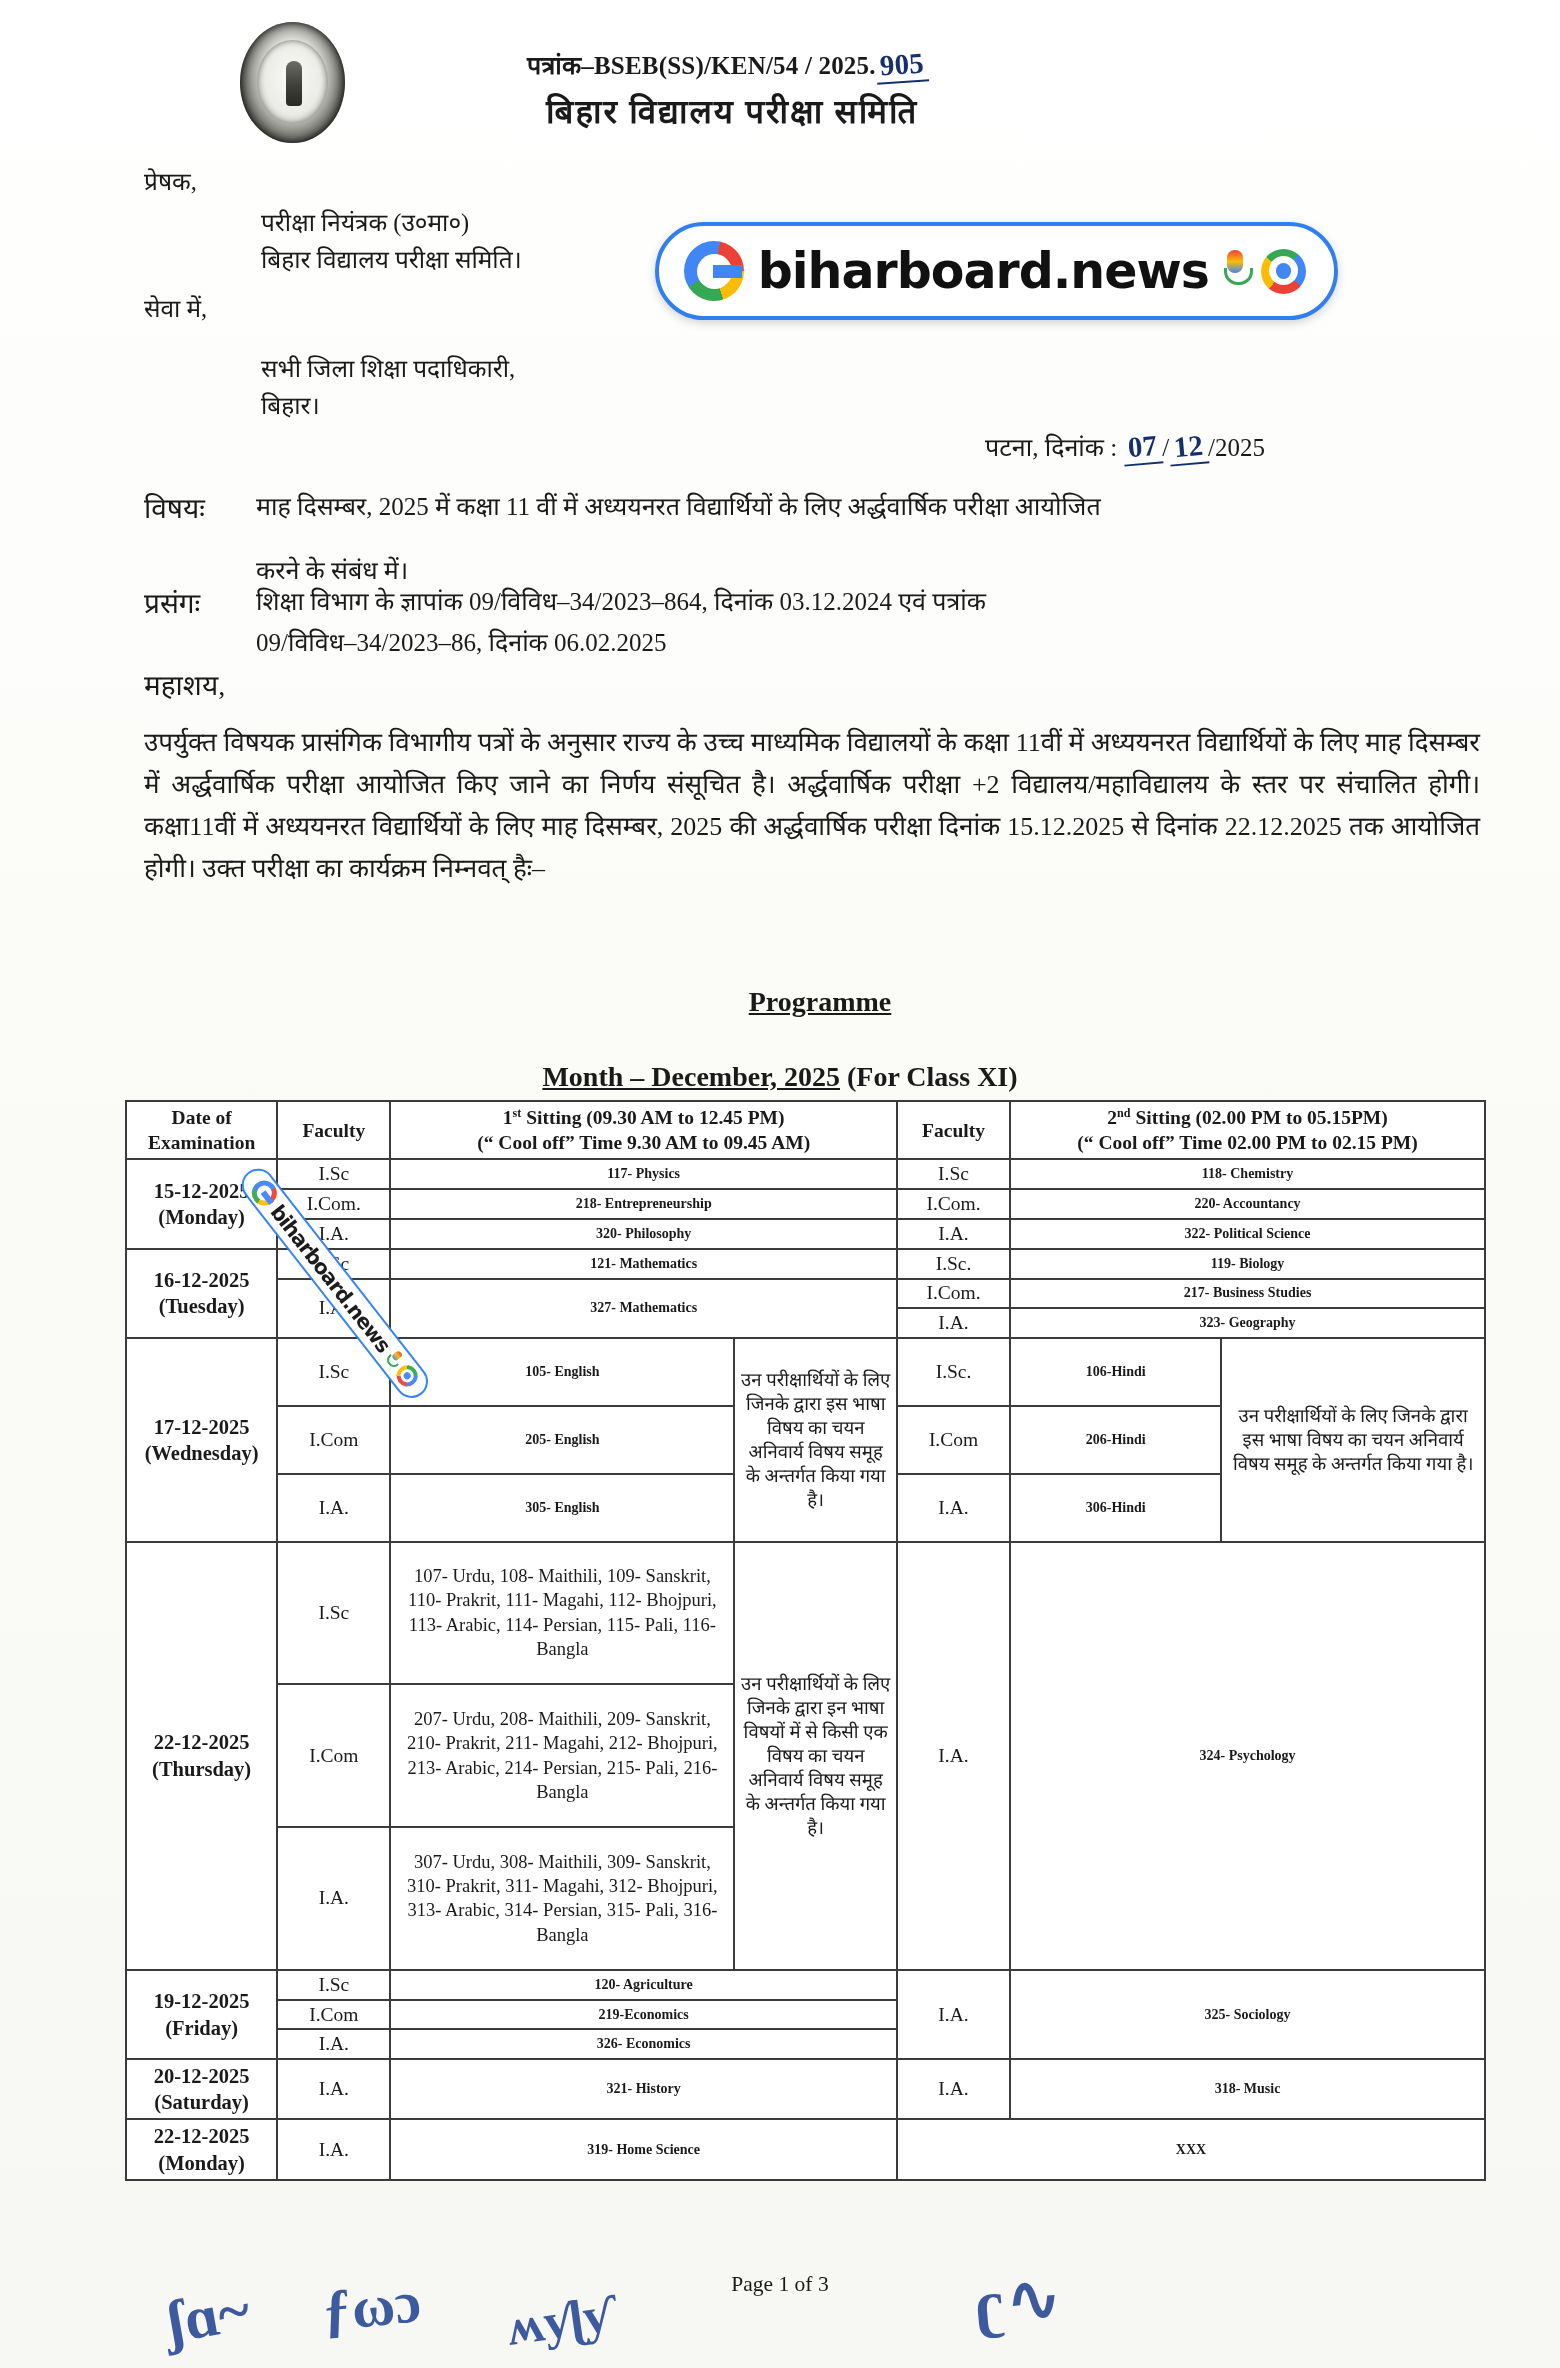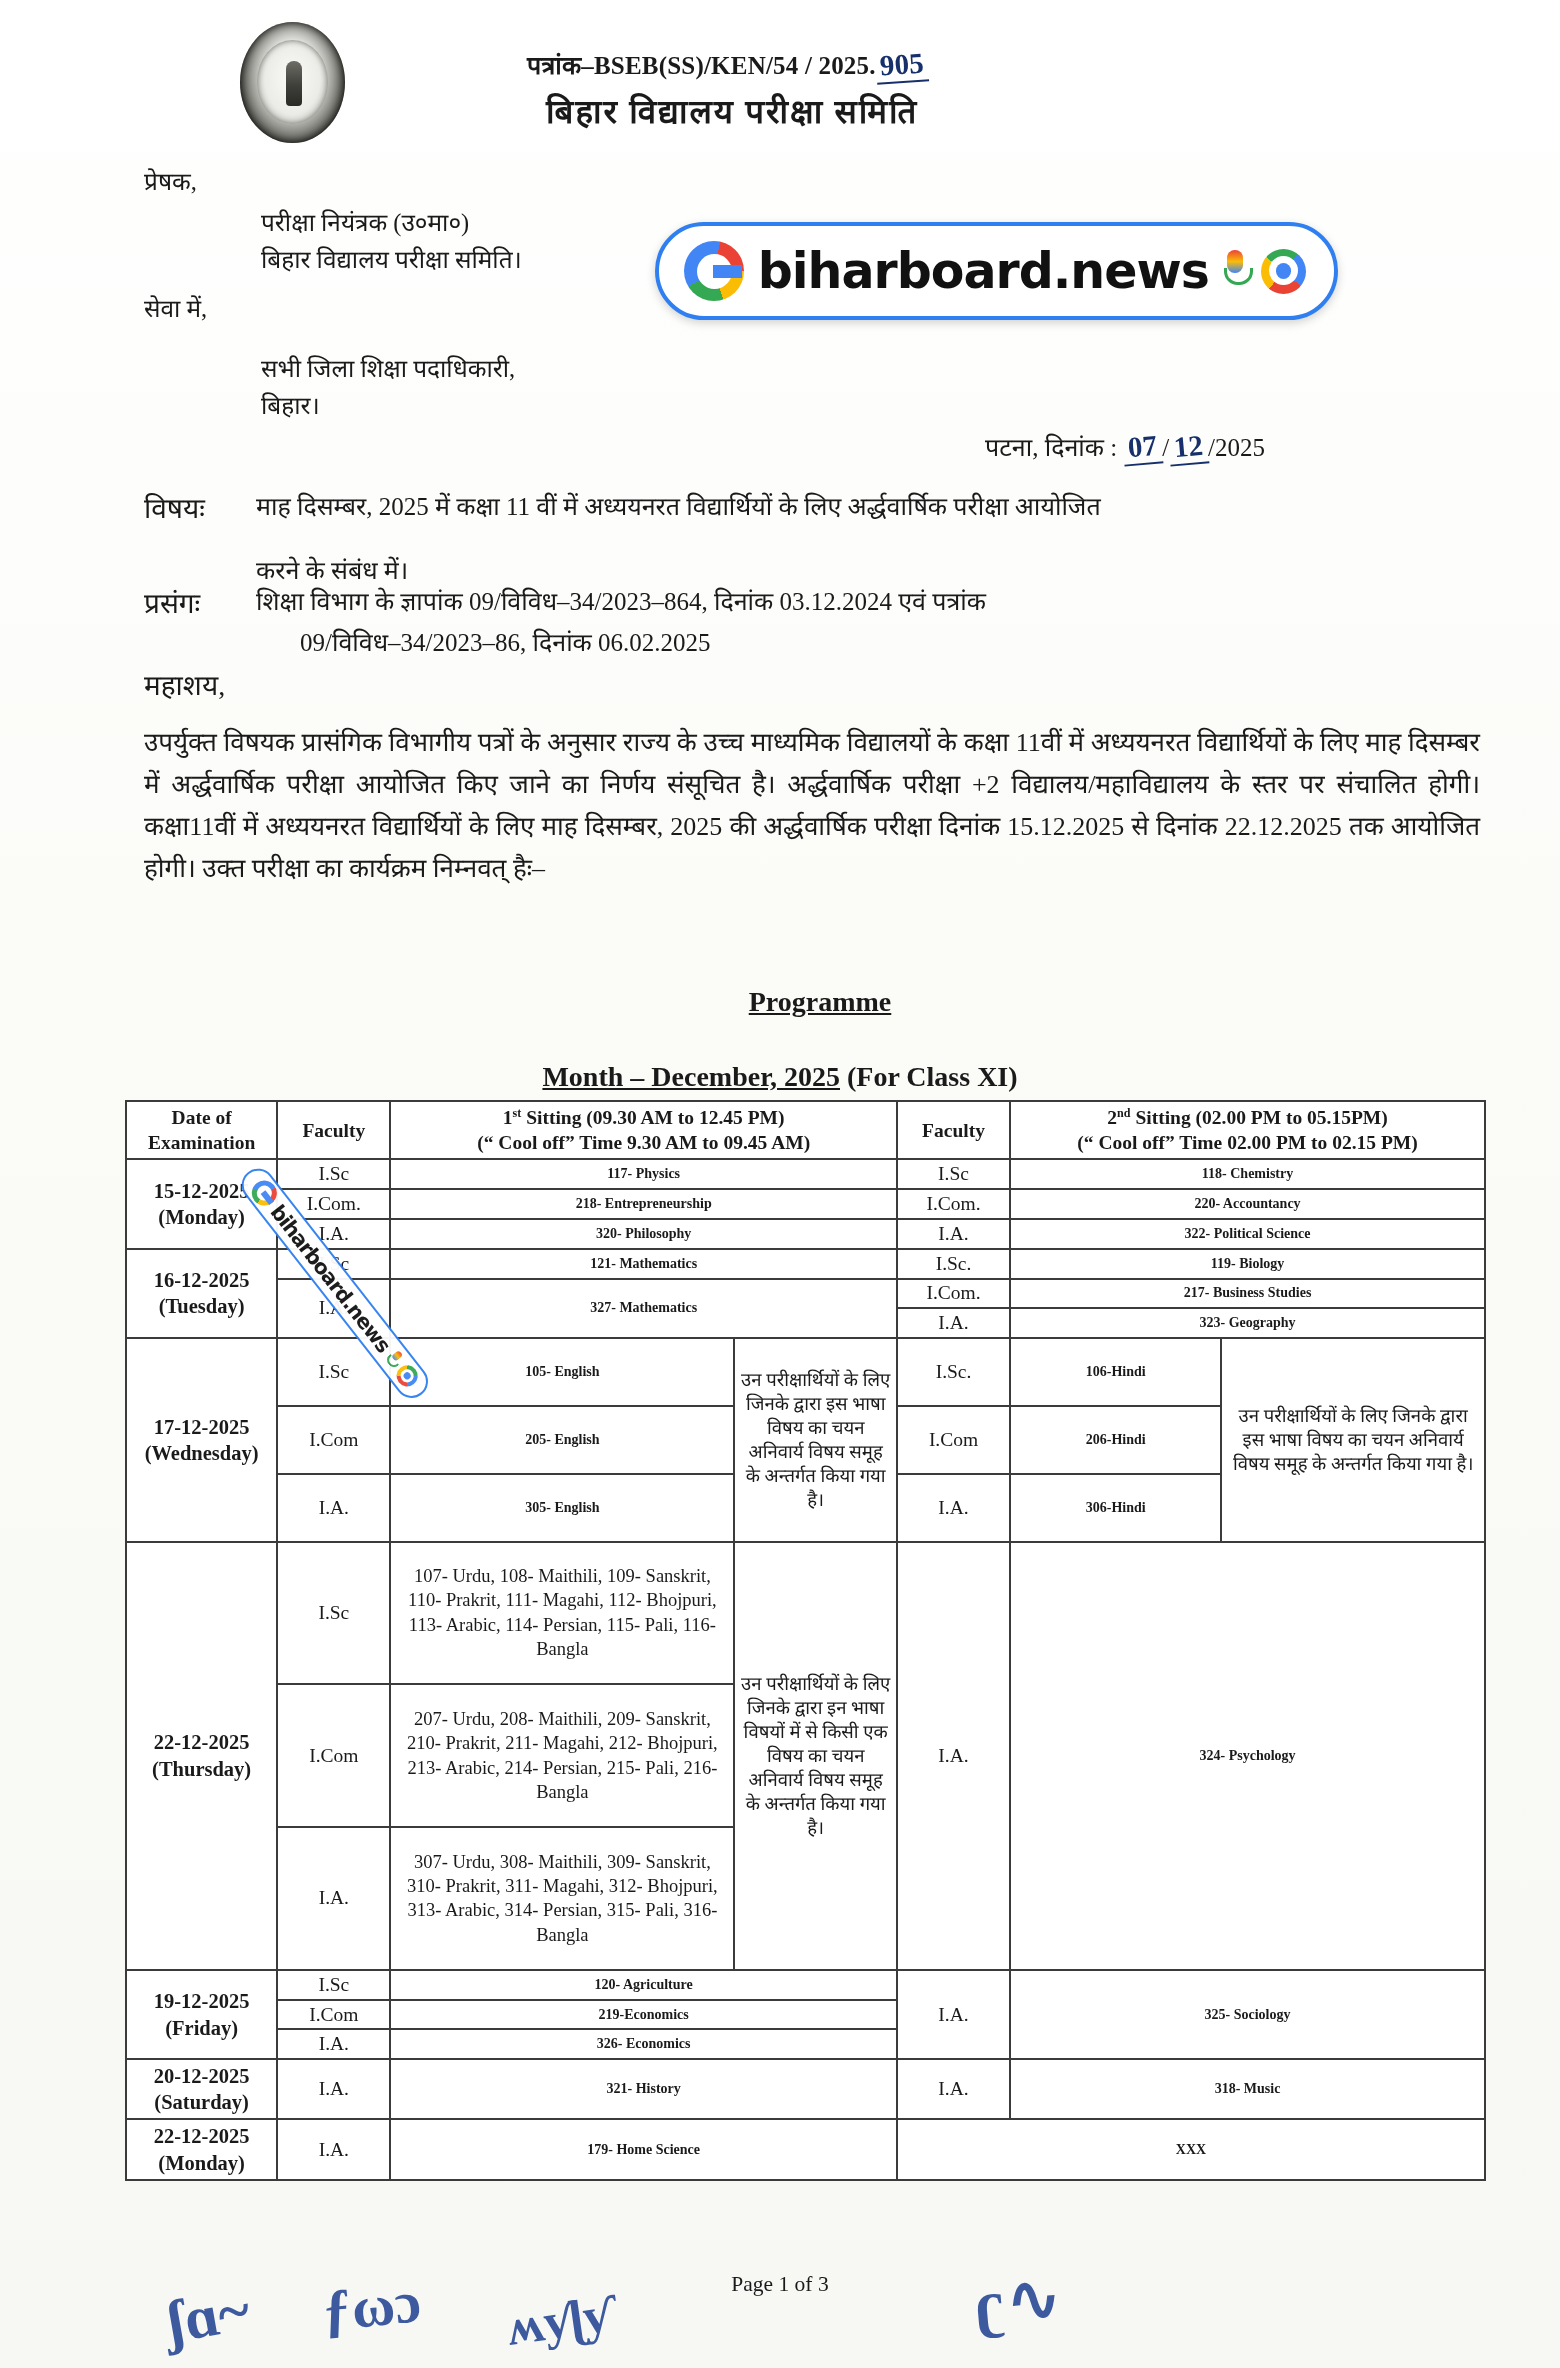--- a/index.html
+++ b/index.html
@@ -156,21 +156,21 @@
     <span>पटना, दिनांक :</span>
     <span class="hand">07</span>/<span class="hand">12</span>/<span>2025</span>
   </div>
 
   <div class="row-lab" style="left:144px;top:488px;">विषयः</div>
   <div class="row-body" style="left:256px;top:488px;width:1225px;">माह दिसम्बर, 2025 में कक्षा 11 वीं में अध्ययनरत विद्यार्थियों के लिए अर्द्धवार्षिक परीक्षा आयोजित</div>
   <div class="row-body" style="left:256px;top:531px;width:1225px;margin-top:21px;">करने के संबंध में।</div>
 
   <div class="row-lab" style="left:144px;top:583px;">प्रसंगः</div>
   <div class="row-body" style="left:256px;top:583px;width:1225px;">शिक्षा विभाग के ज्ञापांक 09/विविध–34/2023–864, दिनांक 03.12.2024 एवं पत्रांक</div>
-  <div class="row-body" style="left:256px;top:624px;width:1225px;margin-left:44px;">09/विविध–34/2023–86, दिनांक 06.02.2025</div>
+  <div class="row-body" style="left:256px;top:624px;width:1225px;">09/विविध–34/2023–86, दिनांक 06.02.2025</div>
 
   <div class="row-lab" style="left:144px;top:665px;">महाशय,</div>
 
   <div class="para">उपर्युक्त विषयक प्रासंगिक विभागीय पत्रों के अनुसार राज्य के उच्च माध्यमिक विद्यालयों के कक्षा 11वीं में अध्ययनरत विद्यार्थियों के लिए माह दिसम्बर में अर्द्धवार्षिक परीक्षा आयोजित किए जाने का निर्णय संसूचित है। अर्द्धवार्षिक परीक्षा +2 विद्यालय/महाविद्यालय के स्तर पर संचालित होगी। कक्षा11वीं में अध्ययनरत विद्यार्थियों के लिए माह दिसम्बर, 2025 की अर्द्धवार्षिक परीक्षा दिनांक 15.12.2025 से दिनांक 22.12.2025 तक आयोजित होगी। उक्त परीक्षा का कार्यक्रम निम्नवत् हैः–</div>
 
   <div class="prog" id="prog1"><u>Programme</u></div>
   <div class="prog" id="prog3"><u>Month – December, 2025</u> <span>(For Class XI)</span></div>
 
   <table class="sched">
     <thead>
@@ -287,21 +287,21 @@
         <td class="dcell"><span>20-12-2025</span><br><span>(Saturday)</span></td>
         <td class="fcell">I.A.</td>
         <td class="sub" colspan="2" style="height:51px">321- History</td>
         <td class="fcell">I.A.</td>
         <td class="sub" colspan="2">318- Music</td>
       </tr>
 
       <tr>
         <td class="dcell"><span>22-12-2025</span><br><span>(Monday)</span></td>
         <td class="fcell">I.A.</td>
-        <td class="sub" colspan="2" style="height:51px">179- Home Science</td>
+        <td class="sub" colspan="2" style="height:51px">319- Home Science</td>
         <td class="sub" colspan="3">XXX</td>
       </tr>
     </tbody>
   </table>
 
   <div class="diag">
     <span class="g-logo"></span>
     <span class="wm-text">biharboard.news</span>
     <span class="wm-mic"></span>
     <span class="wm-lens"></span>

